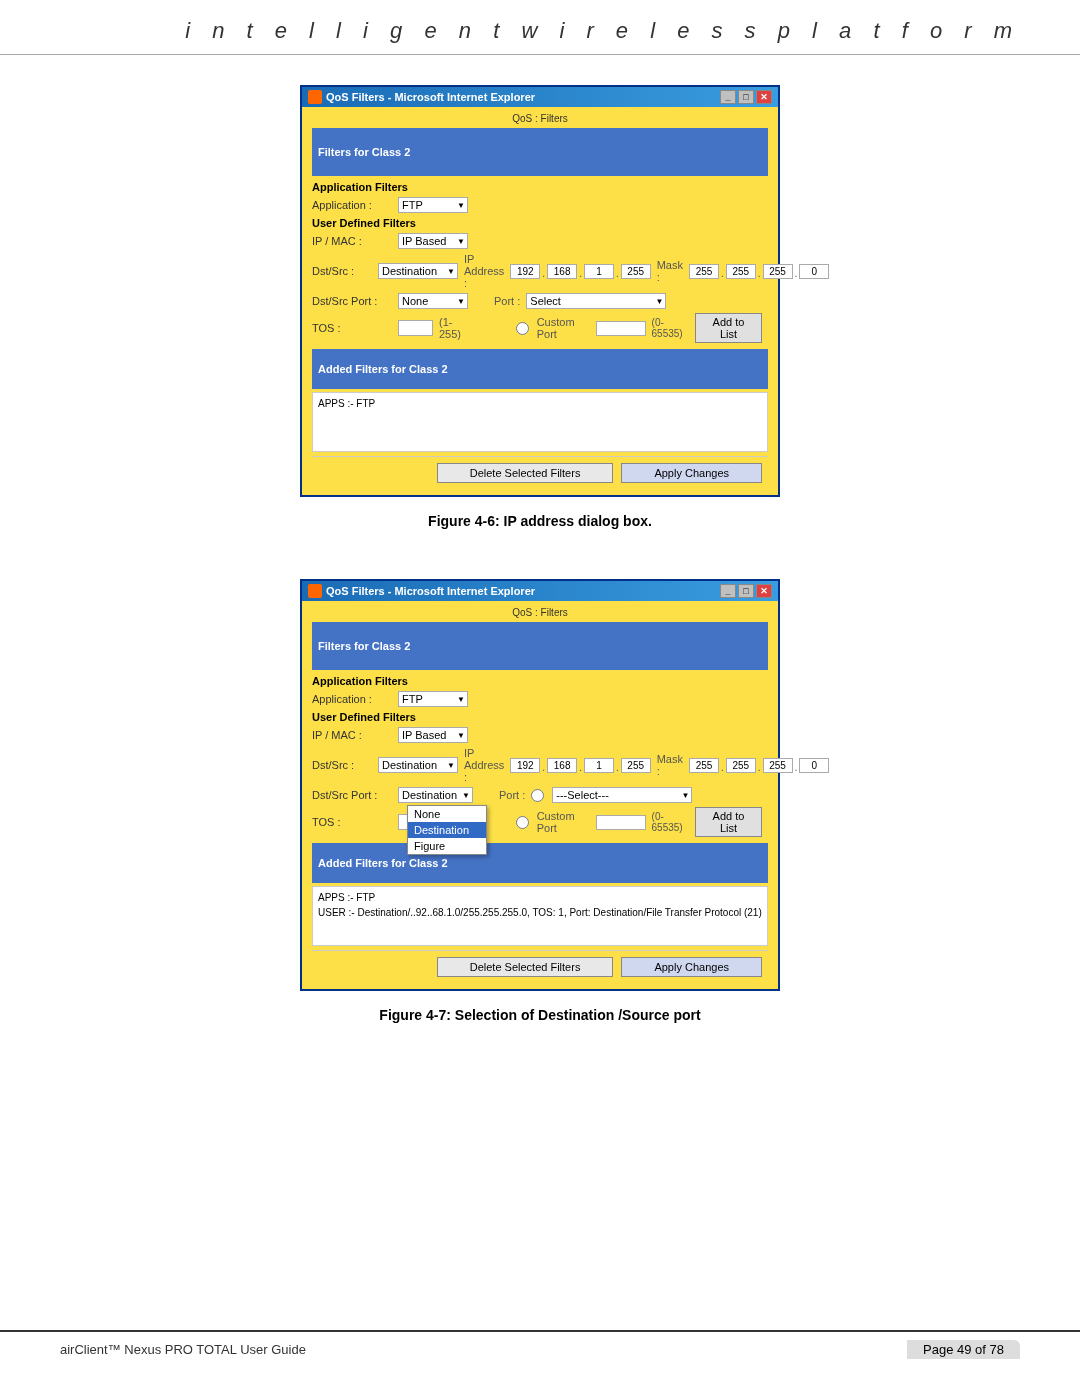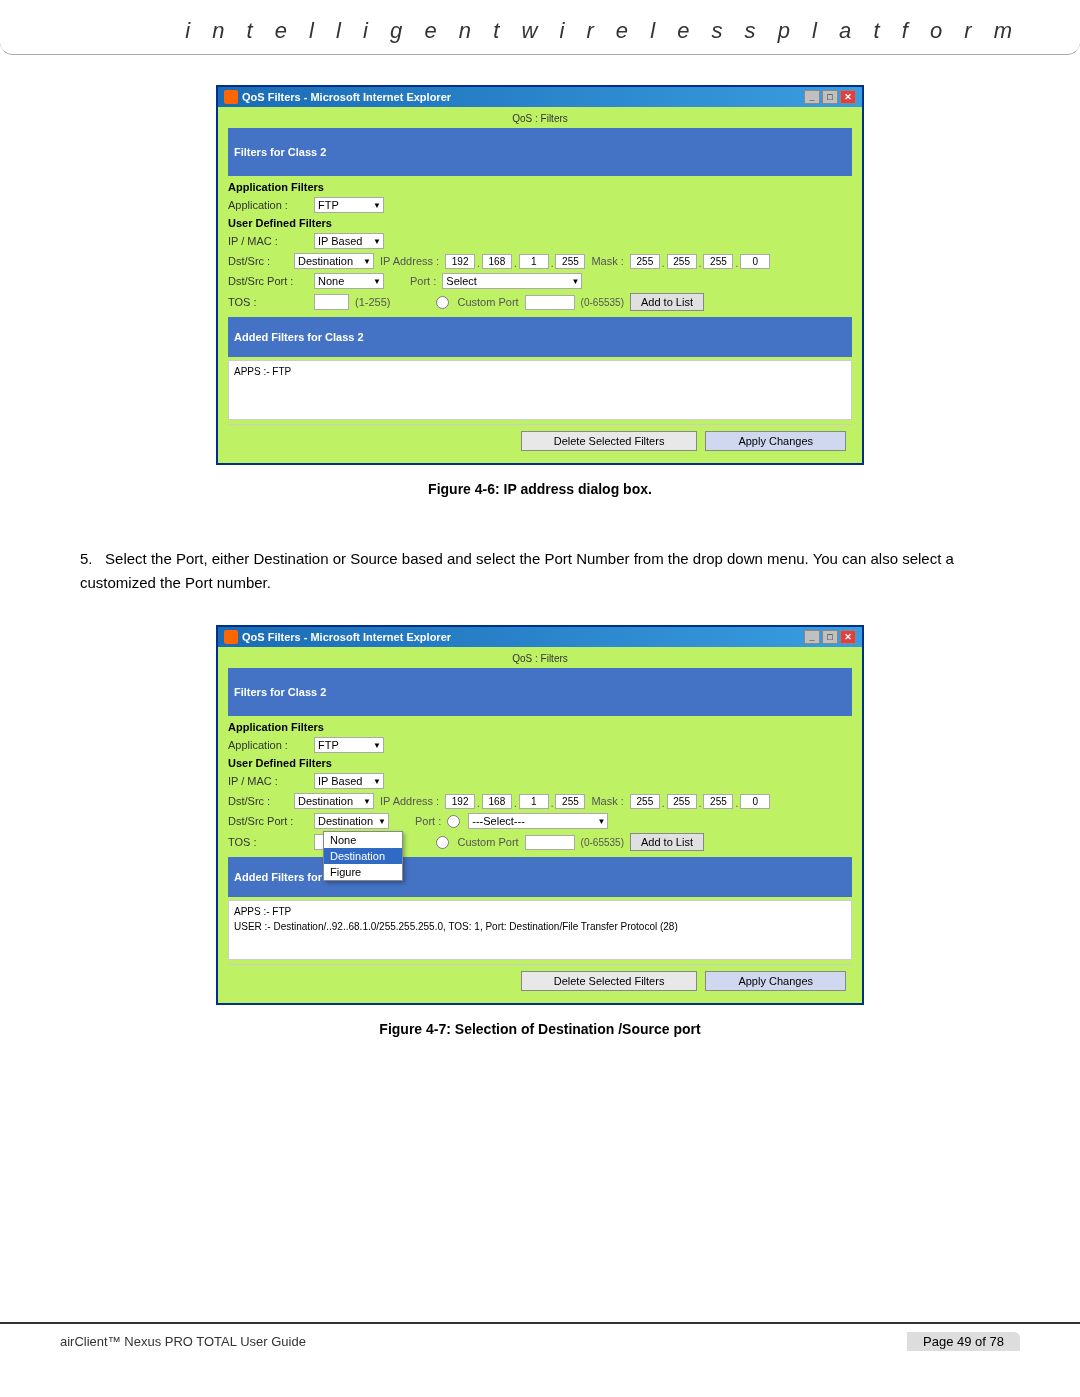--- a/index.html
+++ b/index.html
@@ -10,21 +10,20 @@
       font-family: Arial, sans-serif;
       position: relative;
     }
 
     
     .header {
       text-align: right;
       padding: 18px 60px 10px 0;
       border-bottom: 1px solid #aaa;
       margin-bottom: 30px;
-      border-radius: 13px;
     }
     .header-title {
       font-size: 22px;
       letter-spacing: 8px;
       color: #333;
       font-style: italic;
     }
 
     
     .content {
@@ -34,23 +33,23 @@
     
     .figure-container {
       display: flex;
       flex-direction: column;
       align-items: center;
       margin-bottom: 30px;
     }
 
     
     .win-dialog {
-      width: 648px;
+      width: 480px;
       border: 2px solid #003087;
-      background: #bef264;
+      background: #fde047;
       font-family: 'Tahoma', Arial, sans-serif;
       font-size: 11px;
       margin-bottom: 10px;
     }
     .win-titlebar {
       background: linear-gradient(to right, #1a6bb5, #3a9de0);
       color: white;
       padding: 3px 6px;
       display: flex;
       align-items: center;
@@ -252,21 +251,21 @@
       cursor: pointer;
     }
     .dropdown-item.highlighted {
       background: #316ac5;
       color: white;
     }
 
     
     .page-footer {
       position: absolute;
-      bottom: 46px;
+      bottom: 38px;
       left: 0;
       right: 0;
       border-top: 2px solid #333;
       display: flex;
       justify-content: space-between;
       align-items: center;
       padding: 8px 60px 0;
     }
     .footer-left {
       font-size: 13px;
@@ -416,24 +415,20 @@
         <div class="win-footer">
           <button class="win-footer-btn">Delete Selected Filters</button>
           <button class="win-footer-btn primary">Apply Changes</button>
         </div>
       </div>
     </div>
 
     <div class="figure-caption">Figure 4-6: IP address dialog box.</div>
   </div>
 
-  <div class="step-text">
-    <span class="step-number">5.</span>
-    &nbsp;&nbsp;<span>Select the Port, either Destination or Source based and select the Port Number from the drop down menu. You can also select a customized the Port number.</span>
-  </div>
 
   <div class="figure-container">
 
     <div class="win-dialog">
 
       <div class="win-titlebar">
         <div class="win-titlebar-left">
           <span class="win-titlebar-icon"></span>
           <span>QoS Filters - Microsoft Internet Explorer</span>
         </div>
@@ -530,21 +525,21 @@
             <span class="ip-label">Custom Port</span>
             <input type="text" class="custom-port-input" style="">
             <span class="port-range">(0-65535)</span>
             <button class="add-to-list-btn" style="float:right;">Add to List</button>
           </div>
         </div>
 
         <div class="added-filters-header">Added Filters for Class 2</div>
         <div class="added-filters-content">
           <div>APPS :- FTP</div>
-          <div>USER :- Destination/..92..68.1.0/255.255.255.0, TOS: 1, Port: Destination/File Transfer Protocol (28)</div>
+          <div>USER :- Destination/..92..68.1.0/255.255.255.0, TOS: 1, Port: Destination/File Transfer Protocol (21)</div>
         </div>
 
         <div class="win-footer">
           <button class="win-footer-btn">Delete Selected Filters</button>
           <button class="win-footer-btn primary">Apply Changes</button>
         </div>
       </div>
     </div>
 
     <div class="figure-caption">Figure 4-7: Selection of Destination /Source port</div>

